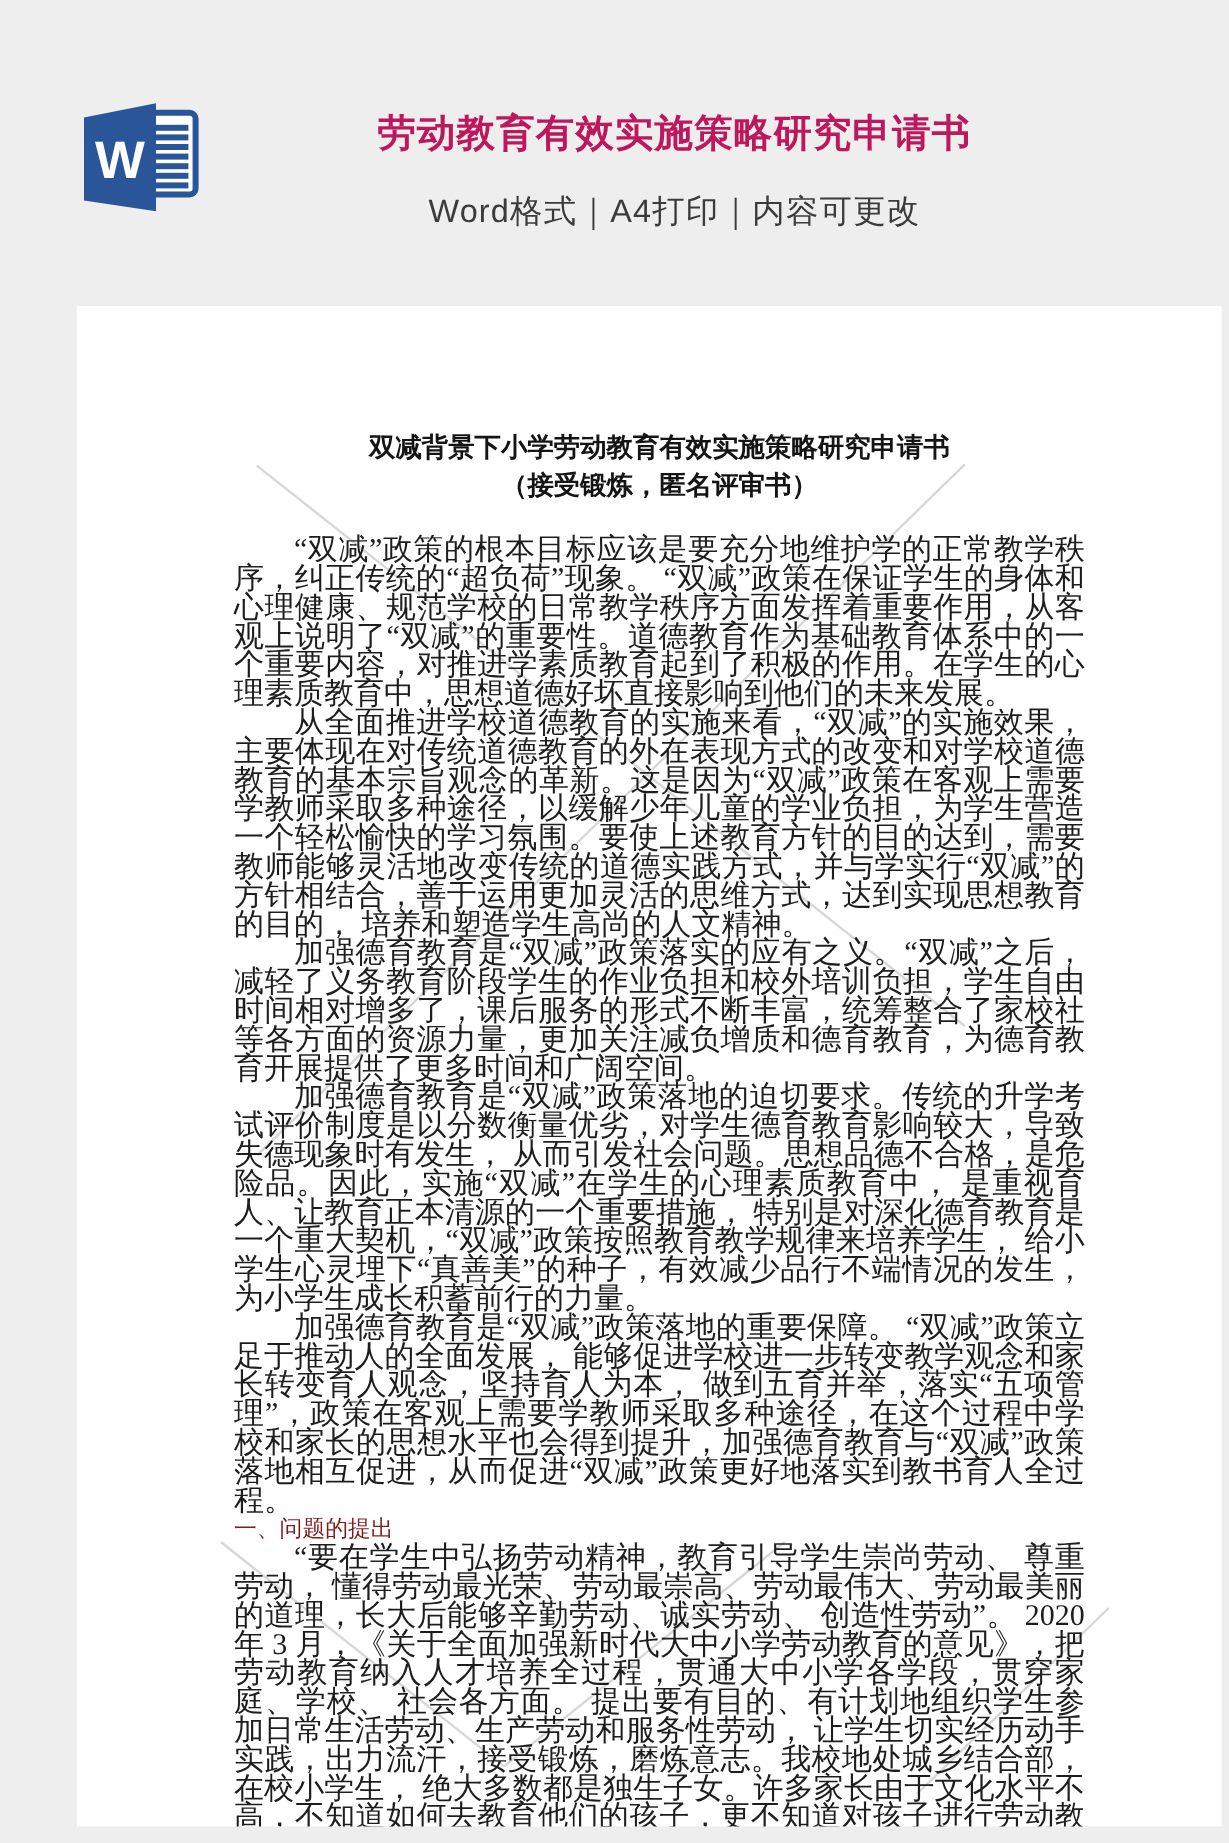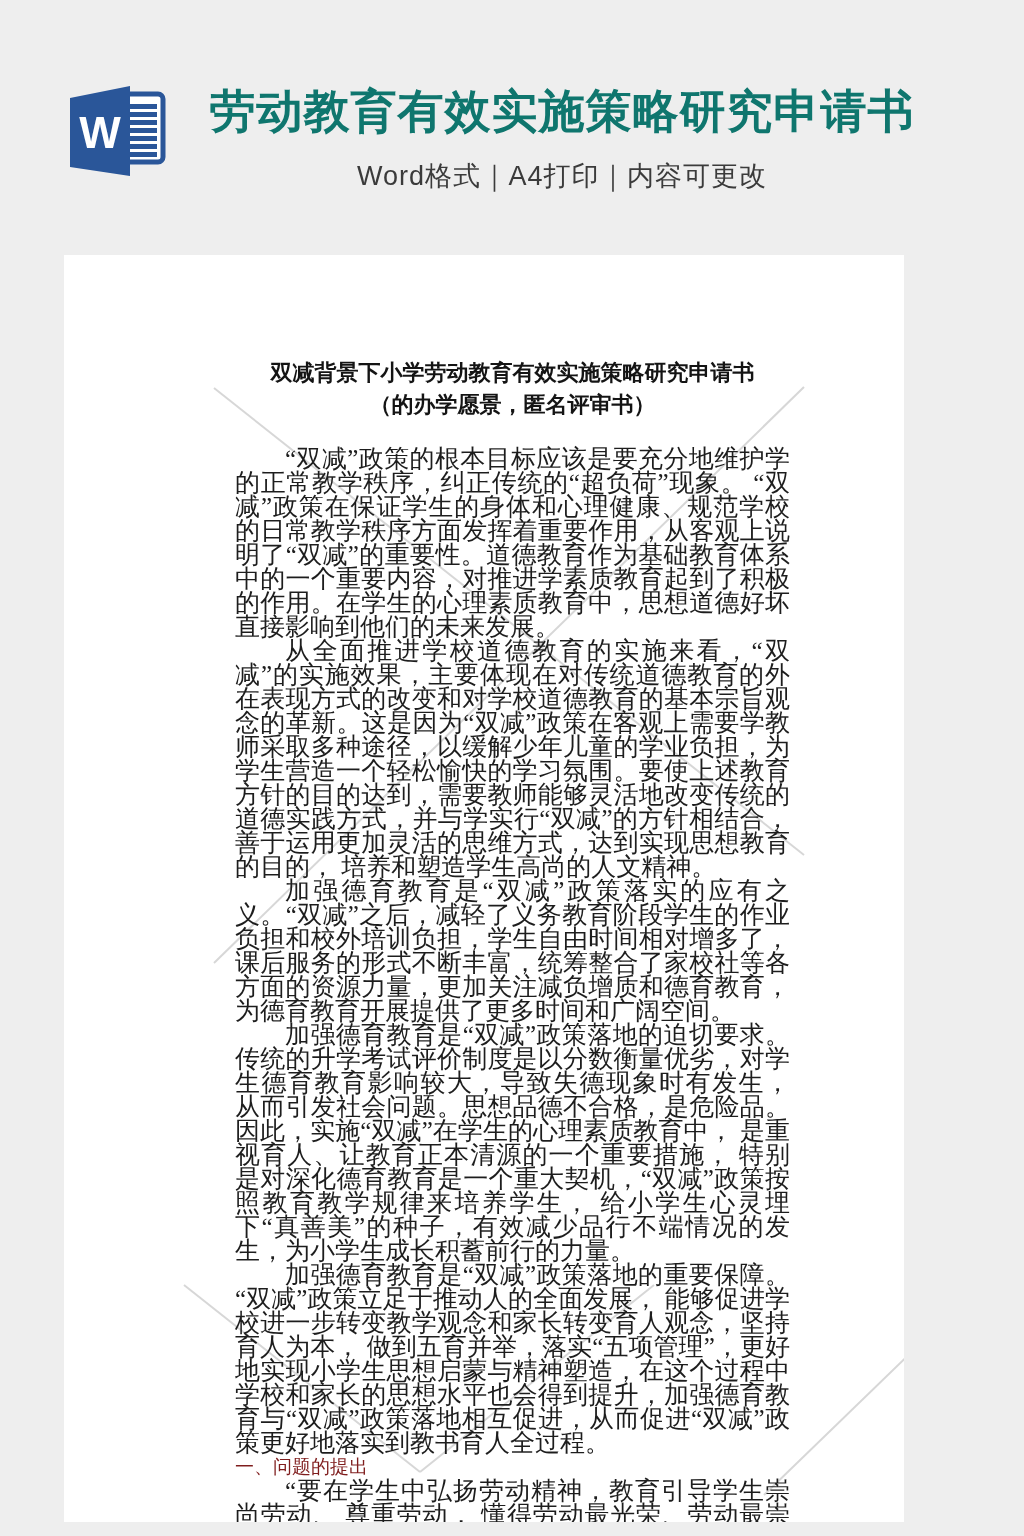--- a/index.html
+++ b/index.html
@@ -15,33 +15,33 @@
 
   
   .header { position: absolute; left: 0; top: 0; width: 1024px; height: 255px; }
   .word-icon { position: absolute; left: 64px; top: 79px; width: 108px; height: 108px; }
   .header-text {
     position: absolute; left: 562px; top: 86px;
     transform: translateX(-50%);
     text-align: center; white-space: nowrap;
   }
   .header-title {
-    margin: 0; font-size: 46px; line-height: 50px;
-    font-weight: 700; color: #0f766e; letter-spacing: 1px;
+    margin: 0; font-size: 32px; line-height: 50px;
+    font-weight: 700; color: #be185d; letter-spacing: 1px;
   }
   .header-subtitle {
     margin: 25px 0 0; font-size: 27px; line-height: 31px;
     font-weight: 400; color: #3b3b3b; letter-spacing: 1px;
   }
 
   
   .sheet {
     position: absolute; left: 64px; top: 255px;
-    width: 800px; height: 1267px;
-    background: #ffffff; overflow: hidden; padding-left: 40px;
+    width: 954px; height: 1267px;
+    background: #ffffff; overflow: hidden;
   }
   .watermark { position: absolute; left: 0; top: 0; pointer-events: none; }
   .doc {
     position: relative;
     padding: 102px 114px 0 131px;
     font-family: "Liberation Serif", "DejaVu Serif", serif;
     color: #1d1d1d;
   }
   .doc-title {
     margin: 0; font-size: 22px; line-height: 32px;
@@ -98,27 +98,27 @@
         <line x1="150" y1="133" x2="740" y2="600"></line>
         <line x1="740" y1="132" x2="150" y2="708"></line>
         <line x1="120" y1="1030" x2="356" y2="1217"></line>
         <line x1="356" y1="1217" x2="590" y2="1030"></line>
         <line x1="700" y1="1240" x2="860" y2="1085"></line>
       </g>
     </svg>
 
     <div class="doc">
       <h2 class="doc-title">双减背景下小学劳动教育有效实施策略研究申请书</h2>
-      <h3 class="doc-subtitle">（的办学愿景，匿名评审书）</h3>
+      <h3 class="doc-subtitle">（接受锻炼，匿名评审书）</h3>
 
       <p class="para first">“双减”政策的根本目标应该是要充分地维护学的正常教学秩序，纠正传统的“超负荷”现象。 “双减”政策在保证学生的身体和心理健康、规范学校的日常教学秩序方面发挥着重要作用，从客观上说明了“双减”的重要性。道德教育作为基础教育体系中的一个重要内容，对推进学素质教育起到了积极的作用。在学生的心理素质教育中，思想道德好坏直接影响到他们的未来发展。</p>
       <p class="para">从全面推进学校道德教育的实施来看，“双减”的实施效果，主要体现在对传统道德教育的外在表现方式的改变和对学校道德教育的基本宗旨观念的革新。这是因为“双减”政策在客观上需要学教师采取多种途径，以缓解少年儿童的学业负担，为学生营造一个轻松愉快的学习氛围。要使上述教育方针的目的达到，需要教师能够灵活地改变传统的道德实践方式，并与学实行“双减”的方针相结合，善于运用更加灵活的思维方式，达到实现思想教育的目的， 培养和塑造学生高尚的人文精神。</p>
       <p class="para">加强德育教育是“双减”政策落实的应有之义。“双减”之后，减轻了义务教育阶段学生的作业负担和校外培训负担，学生自由时间相对增多了，课后服务的形式不断丰富，统筹整合了家校社等各方面的资源力量，更加关注减负增质和德育教育，为德育教育开展提供了更多时间和广阔空间。</p>
       <p class="para">加强德育教育是“双减”政策落地的迫切要求。传统的升学考试评价制度是以分数衡量优劣，对学生德育教育影响较大，导致失德现象时有发生， 从而引发社会问题。思想品德不合格，是危险品。因此，实施“双减”在学生的心理素质教育中， 是重视育人、让教育正本清源的一个重要措施， 特别是对深化德育教育是一个重大契机，“双减”政策按照教育教学规律来培养学生， 给小学生心灵埋下“真善美”的种子，有效减少品行不端情况的发生，为小学生成长积蓄前行的力量。</p>
-      <p class="para">加强德育教育是“双减”政策落地的重要保障。 “双减”政策立足于推动人的全面发展， 能够促进学校进一步转变教学观念和家长转变育人观念，坚持育人为本， 做到五育并举，落实“五项管理”，更好地实现小学生思想启蒙与精神塑造，在这个过程中学校和家长的思想水平也会得到提升，加强德育教育与“双减”政策落地相互促进，从而促进“双减”政策更好地落实到教书育人全过程。</p>
+      <p class="para">加强德育教育是“双减”政策落地的重要保障。 “双减”政策立足于推动人的全面发展， 能够促进学校进一步转变教学观念和家长转变育人观念，坚持育人为本， 做到五育并举，落实“五项管理”，政策在客观上需要学教师采取多种途径，在这个过程中学校和家长的思想水平也会得到提升，加强德育教育与“双减”政策落地相互促进，从而促进“双减”政策更好地落实到教书育人全过程。</p>
 
       <p class="section-heading">一、问题的提出</p>
 
       <p class="para">“要在学生中弘扬劳动精神，教育引导学生崇尚劳动、 尊重劳动， 懂得劳动最光荣、劳动最崇高、劳动最伟大、劳动最美丽的道理，长大后能够辛勤劳动、诚实劳动、 创造性劳动”。 2020 年 3 月，《关于全面加强新时代大中小学劳动教育的意见》，把劳动教育纳入人才培养全过程，贯通大中小学各学段，贯穿家庭、学校、 社会各方面。 提出要有目的、有计划地组织学生参加日常生活劳动、生产劳动和服务性劳动， 让学生切实经历动手实践，出力流汗，接受锻炼，磨炼意志。我校地处城乡结合部，在校小学生， 绝大多数都是独生子女。许多家长由于文化水平不高，不知道如何去教育他们的孩子，更不知道对孩子进行劳动教育。 在学校教育中， 由于教材内容的局限、课程结构的单薄、授课教师的不足等，劳动课程的开展也不尽人意。劳动教育无法真</p>
     </div>
   </div>
 
 </div>
 
 </body></html>

